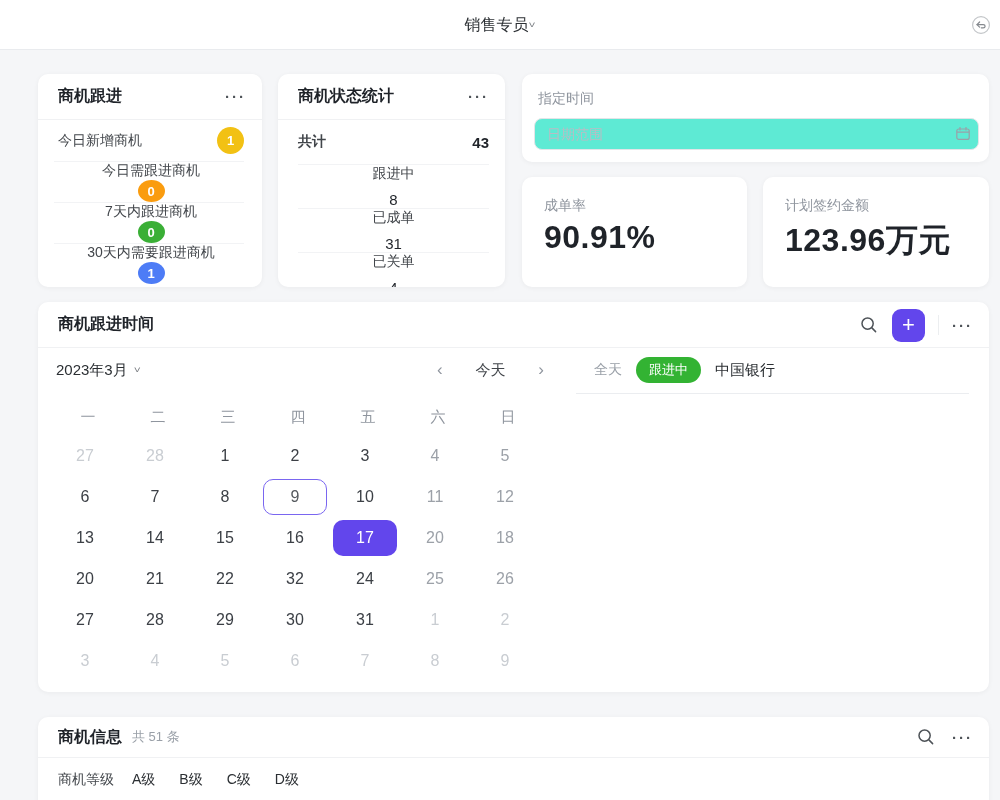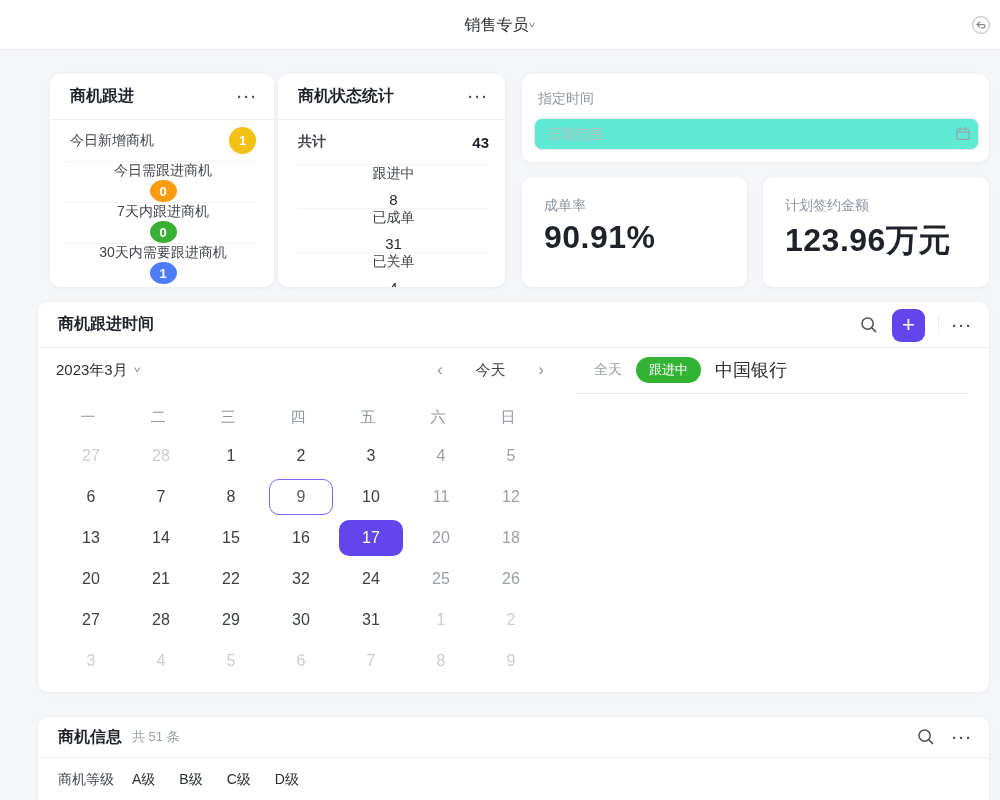--- a/index.html
+++ b/index.html
@@ -14,21 +14,21 @@
   .chev-down { font-size:12px; color:#7a7e83; transform:scaleY(.8); }
   .share-btn { position:absolute; right:6px; top:12px; width:26px; height:26px; display:flex; align-items:center; justify-content:center; }
 
   
   .card { position:absolute; background:#fff; border-radius:10px; box-shadow:0 1px 5px rgba(31,35,41,.05); overflow:hidden; }
   .card-head { position:relative; height:46px; display:flex; align-items:center; padding:0 16px 0 20px; border-bottom:1px solid #f0f1f3; }
   .card-title { font-size:16px; font-weight:700; color:#1f2329; }
   .more-btn { margin-left:auto; color:#4e5358; font-size:15px; font-weight:700; letter-spacing:2px; cursor:pointer; line-height:1; }
 
   
-  #card-follow { left:50px; top:74px; width:224px; height:213px; }
+  #card-follow { left:38px; top:74px; width:224px; height:213px; }
   #card-status { left:278px; top:74px; width:227px; height:213px; }
   .rows { position:absolute; top:46px; left:16px; right:18px; }
   #card-status .rows { left:20px; right:16px; }
   .stat-row { height:41px; display:flex; align-items:center; justify-content:space-between; padding-left:4px; }
   #card-status .stat-row { height:44px; padding-left:0; }
   .stat-row + .stat-row { border-top:1px solid #f2f3f5;flex-direction:column; }
   .stat-label { font-size:14px; color:#42464b; }
   .count-badge { width:27px; height:27px; border-radius:50%; color:#fff; font-size:13px; font-weight:700; display:flex; align-items:center; justify-content:center; }
   .stat-value { font-size:15px; color:#1f2329; }
   .stat-value.bold, .stat-label.bold { font-weight:700; }
@@ -57,28 +57,28 @@
   .month-bar { position:absolute; left:0; top:46px; width:540px; height:44px; }
   .month-select { position:absolute; left:18px; top:0; height:44px; display:flex; align-items:center; gap:6px; cursor:pointer; }
   .month-label { font-size:15px; font-weight:500; color:#2b2f33; }
   .today-nav { position:absolute; left:395px; top:0; height:44px; width:115px; display:flex; align-items:center; justify-content:space-between; }
   .nav-arrow { font-size:17px; color:#8f959e; cursor:pointer; padding:0 4px; }
   .today-label { font-size:15px; color:#42464b; cursor:pointer; }
 
   .event-row { position:absolute; left:556px; top:50px; height:36px; display:flex; align-items:center; gap:14px; cursor:pointer; }
   .event-allday { font-size:14px; color:#9aa0a8; }
   .event-pill { background:#33B333; color:#fff; font-size:13px; padding:4px 13px; border-radius:13px; }
-  .event-org { font-size:18px; color:#2b2f33; }
+  .event-org { font-size:15px; color:#2b2f33; }
   .event-divider { position:absolute; left:538px; top:91px; width:393px; height:1px; background:#ebedf0; }
 
   .cal-grid { position:absolute; left:15px; top:102px; width:490px; }
   .cal-weekdays { display:flex; }
   .cal-weekdays span { width:70px; height:26px; display:flex; align-items:center; justify-content:center; font-size:15px; color:#8f959e; }
   .cal-days { display:flex; flex-wrap:wrap; margin-top:5px; }
-  .cal-cell { width:70px; height:41px; display:flex; align-items:center; justify-content:flex-end; cursor:pointer; }
+  .cal-cell { width:70px; height:41px; display:flex; align-items:center; justify-content:flex-start; cursor:pointer; }
   .day-inner { min-width:64px; height:36px; display:flex; align-items:center; justify-content:center; font-size:16px; border-radius:10px; }
   .day-wd { color:#3c4046; }
   .day-we { color:#9ca1a8; }
   .day-out { color:#c9cdd2; }
   .day-sel { background:#6246EC; color:#fff; }
   .day-outline { border:1px solid #7a66f0; color:#55595e; }
 
   
   #card-info { left:38px; top:717px; width:951px; height:120px; }
   #card-info .card-head { height:41px; }

